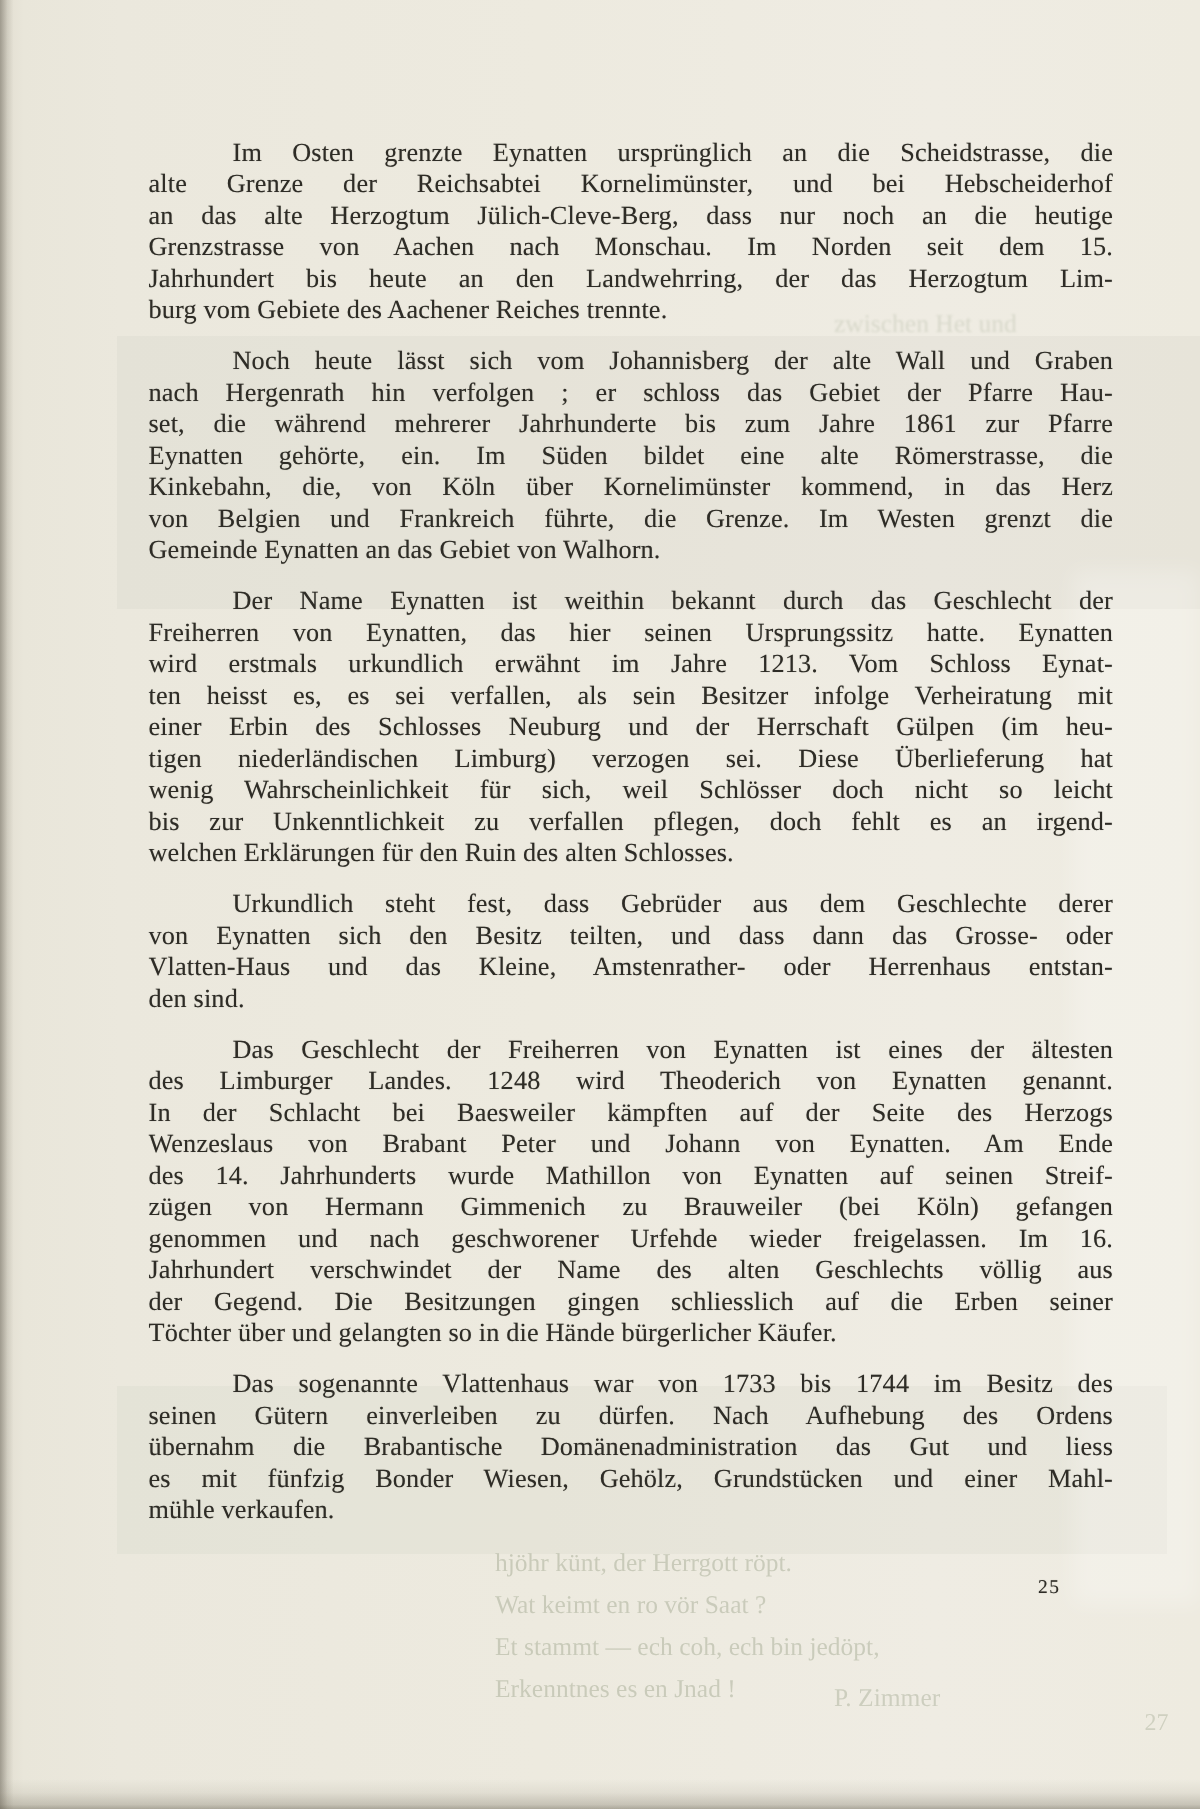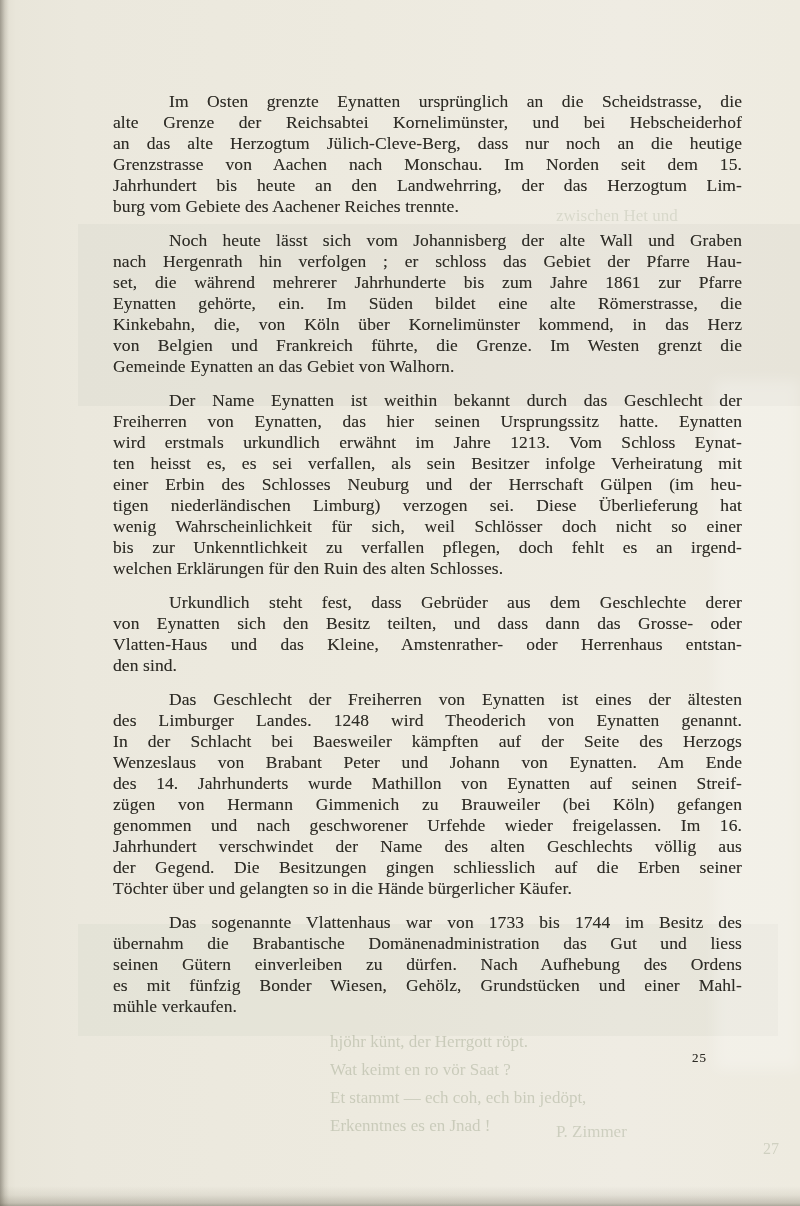--- a/index.html
+++ b/index.html
@@ -36,21 +36,20 @@
   .para + .para { margin-top: 13px; }
   .line {
     font-size: 17.5px;
     height: 21px; line-height: 21px;
     color: #2e2c26;
     text-align: justify;
     text-align-last: justify;
     letter-spacing: 0.1px;
     text-shadow: 0 0 0.6px rgba(46,44,38,0.4);
     overflow: hidden;
-    margin-left: 14px;
   }
   .line.first { padding-left: 56px; }
   .line.last { text-align-last: left; }
 
   .page-number {
     position: absolute; left: 692px; top: 1047px;
     font-size: 13px; line-height: 21px; color: #2e2c26;
     letter-spacing: 1px;
     text-shadow: 0 0 0.6px rgba(46,44,38,0.4);
   }
@@ -104,21 +103,21 @@
         <div class="line">von Belgien und Frankreich führte, die Grenze. Im Westen grenzt die</div>
         <div class="line last">Gemeinde Eynatten an das Gebiet von Walhorn.</div>
       </div>
       <div class="para">
         <div class="line first">Der Name Eynatten ist weithin bekannt durch das Geschlecht der</div>
         <div class="line">Freiherren von Eynatten, das hier seinen Ursprungssitz hatte. Eynatten</div>
         <div class="line">wird erstmals urkundlich erwähnt im Jahre 1213. Vom Schloss Eynat-</div>
         <div class="line">ten heisst es, es sei verfallen, als sein Besitzer infolge Verheiratung mit</div>
         <div class="line">einer Erbin des Schlosses Neuburg und der Herrschaft Gülpen (im heu-</div>
         <div class="line">tigen niederländischen Limburg) verzogen sei. Diese Überlieferung hat</div>
-        <div class="line">wenig Wahrscheinlichkeit für sich, weil Schlösser doch nicht so einer</div>
+        <div class="line">wenig Wahrscheinlichkeit für sich, weil Schlösser doch nicht so leicht</div>
         <div class="line">bis zur Unkenntlichkeit zu verfallen pflegen, doch fehlt es an irgend-</div>
         <div class="line last">welchen Erklärungen für den Ruin des alten Schlosses.</div>
       </div>
       <div class="para">
         <div class="line first">Urkundlich steht fest, dass Gebrüder aus dem Geschlechte derer</div>
         <div class="line">von Eynatten sich den Besitz teilten, und dass dann das Grosse- oder</div>
         <div class="line">Vlatten-Haus und das Kleine, Amstenrather- oder Herrenhaus entstan-</div>
         <div class="line last">den sind.</div>
       </div>
       <div class="para">
@@ -128,22 +127,22 @@
         <div class="line">Wenzeslaus von Brabant Peter und Johann von Eynatten. Am Ende</div>
         <div class="line">des 14. Jahrhunderts wurde Mathillon von Eynatten auf seinen Streif-</div>
         <div class="line">zügen von Hermann Gimmenich zu Brauweiler (bei Köln) gefangen</div>
         <div class="line">genommen und nach geschworener Urfehde wieder freigelassen. Im 16.</div>
         <div class="line">Jahrhundert verschwindet der Name des alten Geschlechts völlig aus</div>
         <div class="line">der Gegend. Die Besitzungen gingen schliesslich auf die Erben seiner</div>
         <div class="line last">Töchter über und gelangten so in die Hände bürgerlicher Käufer.</div>
       </div>
       <div class="para">
         <div class="line first">Das sogenannte Vlattenhaus war von 1733 bis 1744 im Besitz des</div>
+        <div class="line">seinen Gütern einverleiben zu dürfen. Nach Aufhebung des Ordens</div>
         <div class="line">übernahm die Brabantische Domänenadministration das Gut und liess</div>
-        <div class="line">seinen Gütern einverleiben zu dürfen. Nach Aufhebung des Ordens</div>
         <div class="line">es mit fünfzig Bonder Wiesen, Gehölz, Grundstücken und einer Mahl-</div>
         <div class="line last">mühle verkaufen.</div>
       </div>
     </div>
 
   <div class="page-number">25</div>
 
   <div class="bleed" id="bleed">
       <div class="bleed-line">hjöhr künt, der Herrgott röpt.</div>
       <div class="bleed-line">Wat keimt en ro vör Saat ?</div>

